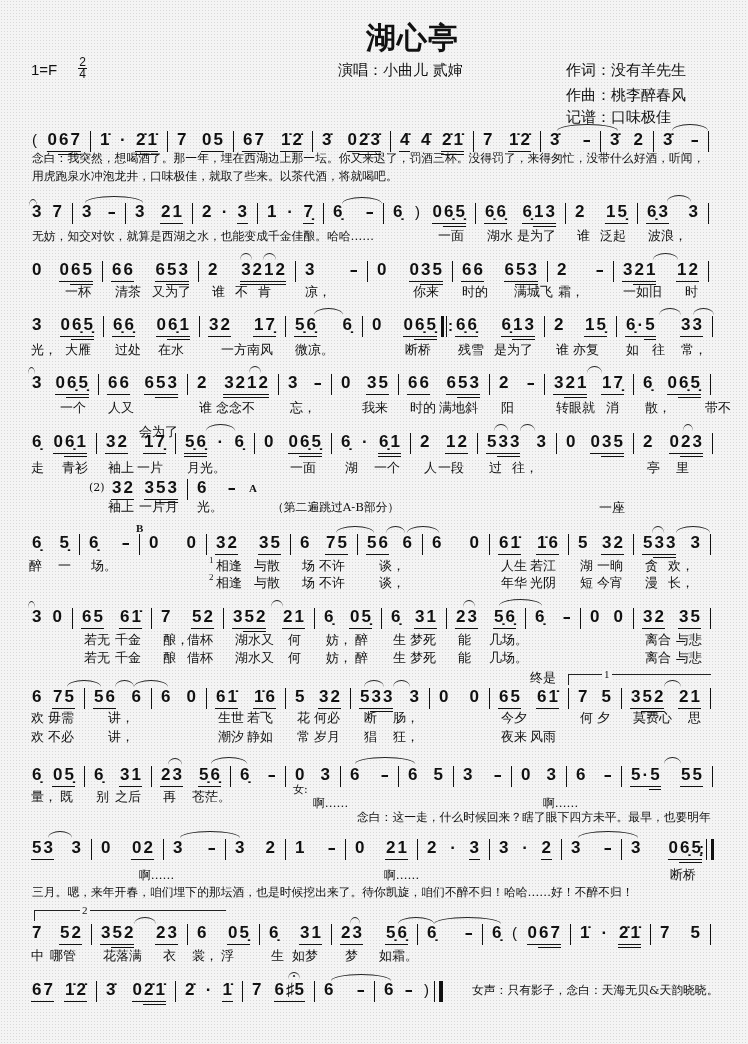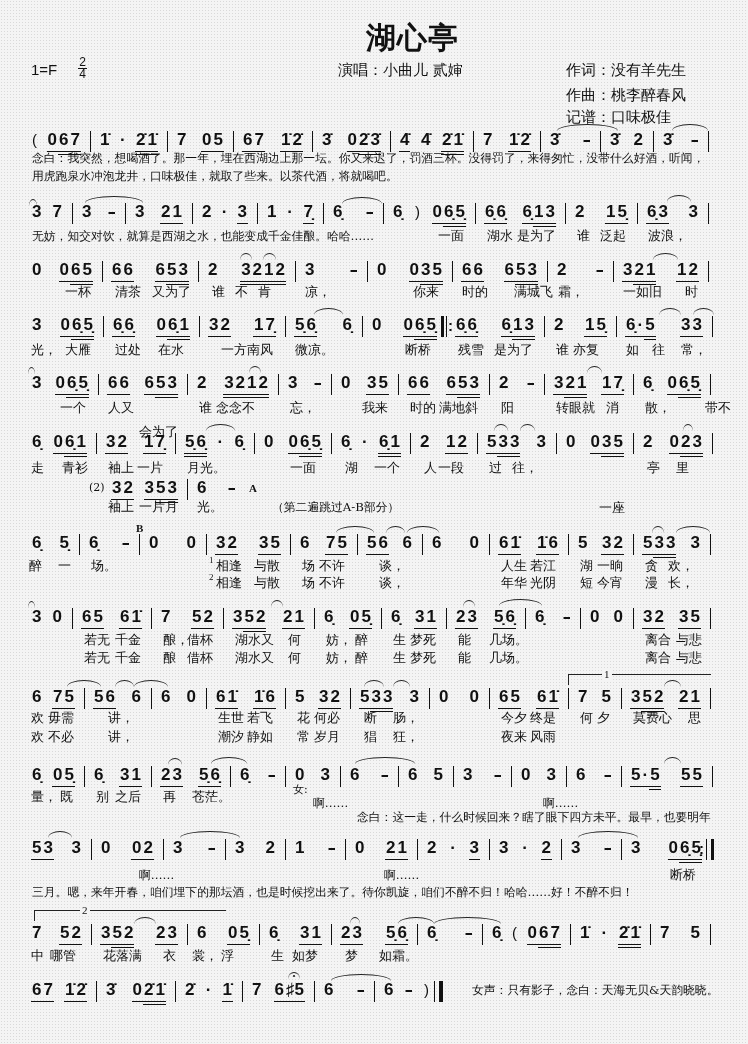--- a/index.html
+++ b/index.html
@@ -1169,21 +1169,21 @@
       <div class="tx ly" style="left: 31px; top: 710px;">欢</div>
       <div class="tx ly" style="left: 48px; top: 710px;">毋需</div>
       <div class="tx ly" style="left: 108px; top: 710px;">讲，</div>
       <div class="tx ly" style="left: 218px; top: 710px;">生世</div>
       <div class="tx ly" style="left: 247px; top: 710px;">若飞</div>
       <div class="tx ly" style="left: 297px; top: 710px;">花</div>
       <div class="tx ly" style="left: 314px; top: 710px;">何必</div>
       <div class="tx ly" style="left: 364px; top: 710px;">断</div>
       <div class="tx ly" style="left: 393px; top: 710px;">肠，</div>
       <div class="tx ly" style="left: 501px; top: 710px;">今夕</div>
-      <div class="tx ly" style="left: 530px; top: 710px;">终是</div>
+      <div class="tx ly" style="left: 530px; top: 670px;">终是</div>
       <div class="tx ly" style="left: 580px; top: 710px;">何</div>
       <div class="tx ly" style="left: 597px; top: 710px;">夕</div>
       <div class="tx ly" style="left: 633px; top: 710px;">莫费心</div>
       <div class="tx ly" style="left: 688px; top: 710px;">思</div>
       <div class="tx ly" style="left: 31px; top: 729px;">欢</div>
       <div class="tx ly" style="left: 48px; top: 729px;">不必</div>
       <div class="tx ly" style="left: 108px; top: 729px;">讲，</div>
       <div class="tx ly" style="left: 218px; top: 729px;">潮汐</div>
       <div class="tx ly" style="left: 247px; top: 729px;">静如</div>
       <div class="tx ly" style="left: 297px; top: 729px;">常</div>

